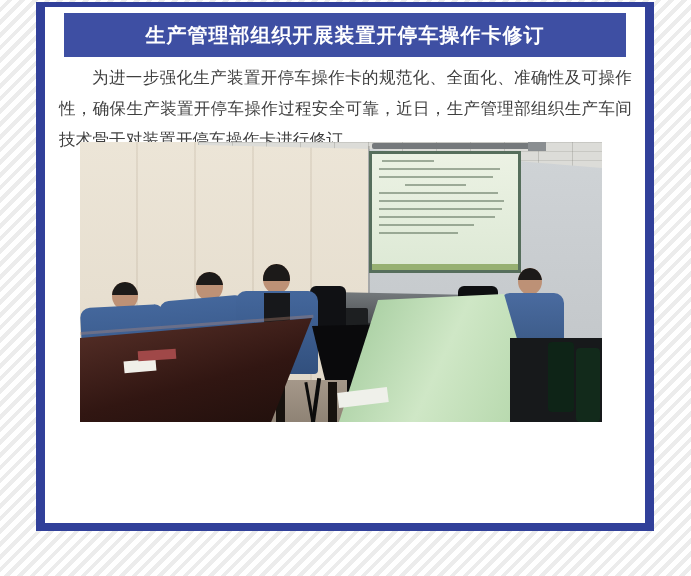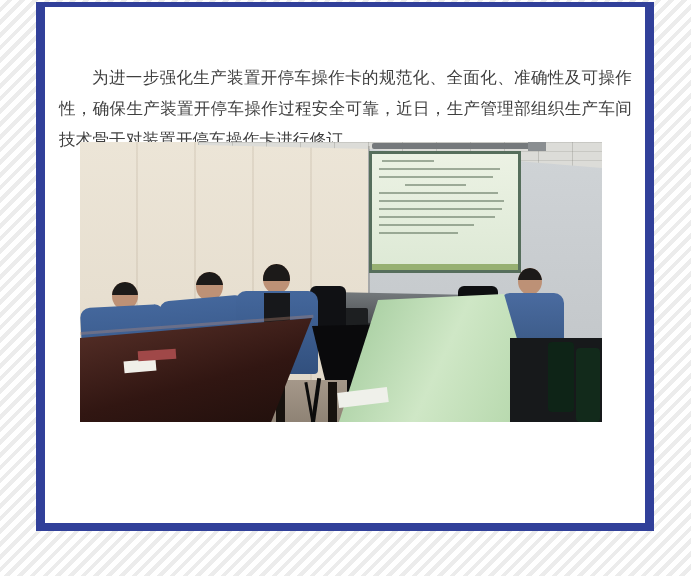--- a/index.html
+++ b/index.html
@@ -103,20 +103,23 @@
   .paper2 { left:258px; top:248px; width:50px; height:15px; background:#eff0ea; transform:rotate(-7deg); }
   .redbook { left:58px; top:208px; width:38px; height:10px; background:#a04848; transform:rotate(-4deg); }
 </style>
 </head>
 <body>
 
 <div class="page">
 
   <div class="frame"></div>
 
+  <div class="banner">
+    <span>生产管理部组织开展装置开停车操作卡修订</span>
+  </div>
 
   <div class="para para1">为进一步强化生产装置开停车操作卡的规范化、全面化、准确性及可操作性，确保生产装置开停车操作过程安全可靠，近日，生产管理部组织生产车间技术骨干对装置开停车操作卡进行修订。</div>
 
   <div class="photo">
     <div class="wall-left-lines"></div>
     <div class="wall-right"></div>
     <div class="ceiling"></div>
     <div class="corner-line"></div>
     <div class="screen-rod"></div>
     <div class="screen-cap"></div>

